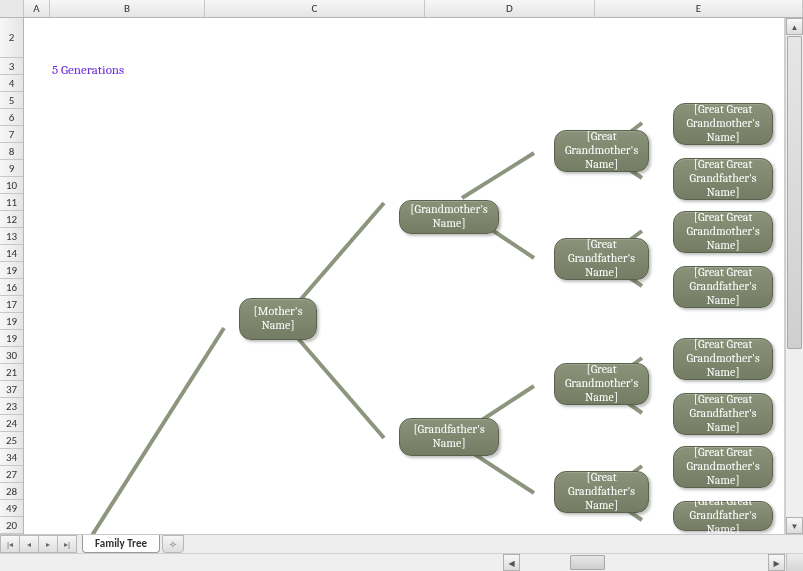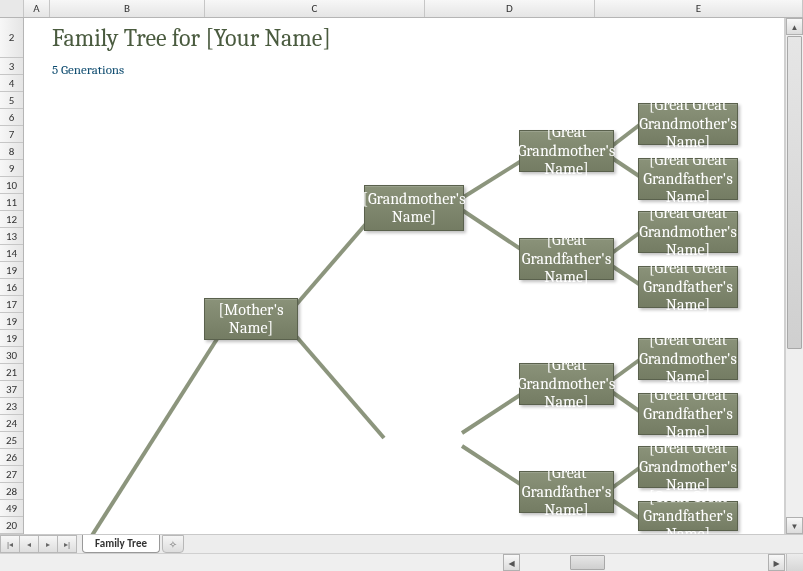--- a/index.html
+++ b/index.html
@@ -22,27 +22,27 @@
 .vscroll { position: absolute; top: 18px; right: 0; width: 18px; bottom: 37px; background: #efefef; border-left: 1px solid #d0d0d0; z-index: 6; }
 .vscroll .arrow { height: 17px; background: linear-gradient(#f8f8f8,#dcdcdc); border: 1px solid #b0b0b0; font-size: 8px; color: #555; display: flex; align-items: center; justify-content: center; }
 .vscroll .track { position: absolute; top: 17px; bottom: 17px; left: 0; right: 0; }
 .vscroll .thumb { position: absolute; top: 1px; left: 1px; right: 1px; height: 65%; background: linear-gradient(#e6e6e6,#cfcfcf); border: 1px solid #a8a8a8; border-radius: 1px; }
 .vscroll .arrow.bottom { position: absolute; bottom: 0; left: 0; right: 0; }
 
 
 .title { position: absolute; left: 28px; top: 6px; font-size: 24px; color: #4a5b3f; font-family: Cambria, Georgia, serif; }
 
 .sheet::after { content:""; position:absolute; top:0; bottom:0; right:0; width:1px; background:#d0d0d0; }
-.subtitle { position: absolute; left: 28px; top: 44px; font-size: 13px; color: #0c4a6e; font-family: Cambria, Georgia, serif; }
+.subtitle { position: absolute; left: 28px; top: 44px; font-size: 13px; color: #6d28d9; font-family: Cambria, Georgia, serif; }
 
 
 .tree-svg { position: absolute; left: 0; top: 0; width: 100%; height: 100%; }
 
 
-.node { position: absolute; background: linear-gradient(#8a9279,#747c63); border: 1px solid #5a614d; border-radius: 0; color: #fff; font-size: 16px; text-align: center; display: flex; align-items: center; justify-content: center; line-height: 1.15; font-family: Cambria, Georgia, serif; box-shadow: 2px 2px 3px rgba(0,0,0,0.25), inset 0 1px 0 rgba(255,255,255,0.15); padding: 3px 6px; }
+.node { position: absolute; background: linear-gradient(#8a9279,#747c63); border: 1px solid #5a614d; border-radius: 12px; color: #fff; font-size: 12px; text-align: center; display: flex; align-items: center; justify-content: center; line-height: 1.15; font-family: Cambria, Georgia, serif; box-shadow: 2px 2px 3px rgba(0,0,0,0.25), inset 0 1px 0 rgba(255,255,255,0.15); padding: 3px 6px; margin-left: 35px; }
 
 
 .tab-strip { position: absolute; left: 0; right: 0; bottom: 18px; height: 19px; background: #ededed; border-top: 1px solid #c9c9c9; display: flex; align-items: stretch; font-size: 11px; z-index: 6; }
 .tab-nav { display: flex; }
 .tab-nav button { width: 20px; border: 1px solid #b8b8b8; margin-right: -1px; background: linear-gradient(#f7f7f7,#dedede); font-size: 8px; color: #666; padding: 0; cursor: pointer; }
 .tab { background: #fff; border: 1px solid #999; border-top: none; border-bottom-left-radius: 4px; border-bottom-right-radius: 4px; padding: 1px 12px; margin-left: 6px; font-weight: bold; color: #333; display: flex; align-items: center; text-align: center; }
 .tab-insert { width: 22px; border: 1px solid #b8b8b8; background: linear-gradient(#f5f5f5,#ddd); margin-left: 2px; display: flex; align-items: center; justify-content: center; font-size: 10px; color: #777; border-bottom-left-radius: 4px; border-bottom-right-radius: 4px; }
 
 
 .hscroll { position: absolute; left: 0; right: 0; bottom: 0; height: 18px; background: #efefef; border-top: 1px solid #d0d0d0; z-index: 6; display: flex; justify-content: flex-end; }
@@ -84,29 +84,28 @@
   <div class="row-hdr">16</div>
   <div class="row-hdr">17</div>
   <div class="row-hdr">19</div>
   <div class="row-hdr">19</div>
   <div class="row-hdr">30</div>
   <div class="row-hdr">21</div>
   <div class="row-hdr">37</div>
   <div class="row-hdr">23</div>
   <div class="row-hdr">24</div>
   <div class="row-hdr">25</div>
-  <div class="row-hdr">26</div>
+  <div class="row-hdr">34</div>
   <div class="row-hdr">27</div>
   <div class="row-hdr">28</div>
   <div class="row-hdr">49</div>
   <div class="row-hdr">20</div>
 </div>
 
 <div class="sheet">
-  <div class="title">Family Tree for [Your Name]</div>
   <div class="subtitle">5 Generations</div>
 
   <svg class="tree-svg">
     <g stroke="#8c957d" stroke-width="4" fill="none">
 
       <path d="M 60 530 L 200 310"></path>
 
       <path d="M 265 295 L 360 185"></path>
       <path d="M 265 310 L 360 420"></path>
 
@@ -123,23 +122,24 @@
       <path d="M 588 248 L 618 268"></path>
 
       <path d="M 588 362 L 618 340"></path>
       <path d="M 588 374 L 618 395"></path>
 
       <path d="M 588 470 L 618 448"></path>
       <path d="M 588 482 L 618 502"></path>
     </g>
   </svg>
 
-  <div class="node" style="left:180px;top:280px;width:94px;height:42px">[Mother's Name]</div>
+  <div class="node" style="left:180px;top:280px;width:78px;height:42px">[Mother's Name]</div>
 
-  <div class="node" style="left:340px;top:167px;width:100px;height:46px">[Grandmother's Name]</div>
+  <div class="node" style="left:340px;top:182px;width:100px;height:34px">[Grandmother's Name]</div>
+  <div class="node" style="left:340px;top:400px;width:100px;height:38px">[Grandfather's Name]</div>
 
   <div class="node" style="left:495px;top:112px;width:95px;height:42px">[Great Grandmother's Name]</div>
   <div class="node" style="left:495px;top:220px;width:95px;height:42px">[Great Grandfather's Name]</div>
   <div class="node" style="left:495px;top:345px;width:95px;height:42px">[Great Grandmother's Name]</div>
   <div class="node" style="left:495px;top:453px;width:95px;height:42px">[Great Grandfather's Name]</div>
 
   <div class="node" style="left:614px;top:85px;width:100px;height:42px">[Great Great Grandmother's Name]</div>
   <div class="node" style="left:614px;top:140px;width:100px;height:42px">[Great Great Grandfather's Name]</div>
   <div class="node" style="left:614px;top:193px;width:100px;height:42px">[Great Great Grandmother's Name]</div>
   <div class="node" style="left:614px;top:248px;width:100px;height:42px">[Great Great Grandfather's Name]</div>

